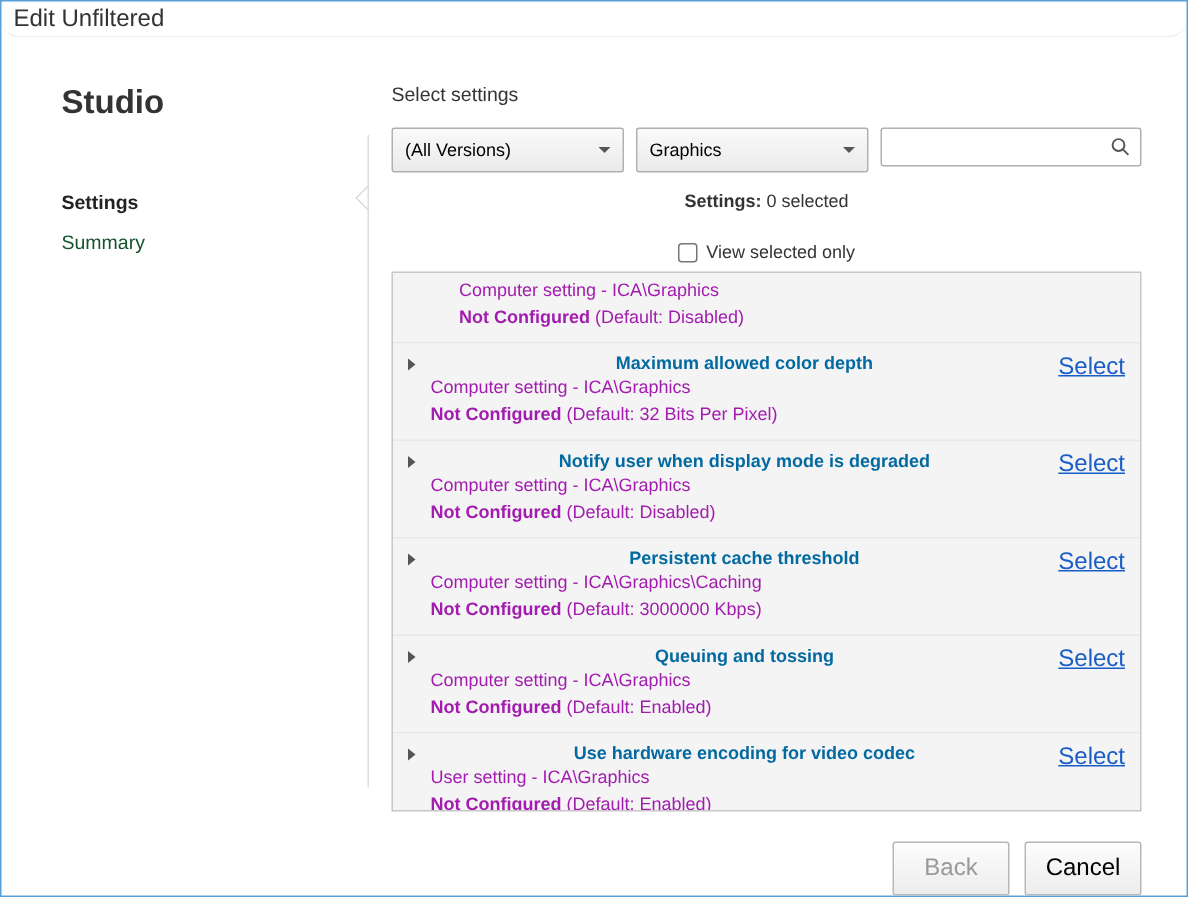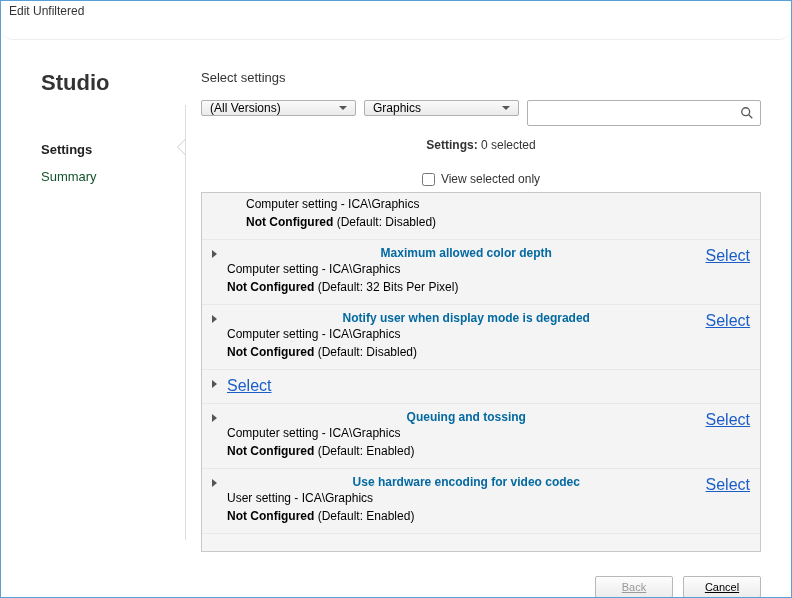--- a/index.html
+++ b/index.html
@@ -1,51 +1,51 @@
 <!DOCTYPE html>
 <html><head>
 <meta charset="utf-8">
 <style>
 * { box-sizing: border-box; margin: 0; padding: 0; font-family: 'Segoe UI', sans-serif; }
 body { background: #fff; width: 792px; height: 598px; overflow: hidden; border: 1px solid #5aa0d8; }
-.titlebar { height: 39px; padding: 3px 8px; font-size: 12px; color: #333; border-bottom: 1px solid #eee; border-radius: 12px; }
+.titlebar { height: 24px; padding: 3px 8px; font-size: 16px; color: #333; border-bottom: 1px solid #eee; border-radius: 12px; }
 .main { display: flex; height: 520px; }
-.sidebar { width: 185px; padding: 30px 0 0 40px; position: relative; }
+.sidebar { width: 245px; padding: 30px 0 0 40px; position: relative; }
 .studio-title { font-size: 22px; font-weight: 600; color: #333; margin-bottom: 40px; }
 .nav-item { font-size: 13px; color: #14532d; padding: 6px 0; cursor: pointer; }
 .nav-item.active { font-weight: 700; color: #222; position: relative; }
 .nav-item.active::after { content: ''; position: absolute; right: -1px; top: 2px; width: 0; height: 0; border-top: 9px solid transparent; border-bottom: 9px solid transparent; border-right: 9px solid #fff; filter: drop-shadow(-1px 0 0 #ccc); }
 .sidebar-divider { position: absolute; right: 0; top: 65px; bottom: 20px; width: 1px; background: #ddd; }
 .content { flex: 1; padding: 30px 30px 0 15px; }
 .section-title { font-size: 13px; color: #333; margin-bottom: 15px; }
 .filter-row { display: flex; gap: 8px; margin-bottom: 12px; }
-.dropdown { position: relative; width: 155px; height: 16px; border: 1px solid #b0b0b0; border-radius: 2px; background: linear-gradient(#fafafa, #eaeaea); display: flex; align-items: center; padding: 0 8px; font-size: 12px; cursor: pointer; }
+.dropdown { position: relative; width: 155px; height: 30px; border: 1px solid #b0b0b0; border-radius: 2px; background: linear-gradient(#fafafa, #eaeaea); display: flex; align-items: center; padding: 0 8px; font-size: 12px; cursor: pointer; }
 .dropdown .arrow { position: absolute; right: 8px; width: 0; height: 0; border-left: 4px solid transparent; border-right: 4px solid transparent; border-top: 4px solid #555; }
 .search-box { flex: 1; height: 26px; border: 1px solid #b0b0b0; border-radius: 2px; position: relative; }
 .search-box input { width: 100%; height: 100%; border: none; outline: none; padding: 0 28px 0 6px; font-size: 12px; background: transparent; }
 .search-icon { position: absolute; right: 6px; top: 5px; width: 14px; height: 14px; }
 .status-row { display: flex; justify-content: space-between; align-items: center; font-size: 12px; color: #333; margin-bottom: 6px; flex-direction: column; }
 .checkbox-wrap { display: flex; align-items: center; gap: 6px; margin-top: 20px; }
 .checkbox-wrap input { width: 13px; height: 13px; }
 .list-container { border: 1px solid #c8c8c8; height: 360px; overflow: hidden; position: relative; background: #f5f5f5; }
 .list-scroll { height: 100%; overflow-y: scroll; }
 .list-scroll::-webkit-scrollbar { width: 17px; }
 .list-scroll::-webkit-scrollbar-track { background: #f0f0f0; }
 .list-scroll::-webkit-scrollbar-thumb { background: #cdcdcd; border: 1px solid #aaa; }
 .list-scroll::-webkit-scrollbar-button { height: 17px; background: #f0f0f0; border: 1px solid #ccc; }
 .setting-item { display: flex; padding: 6px 10px 8px 25px; border-bottom: 1px solid #e8e8e8; background: #f4f4f4; position: relative; }
 .setting-item .expand { position: absolute; left: 10px; top: 10px; width: 0; height: 0; border-top: 4px solid transparent; border-bottom: 4px solid transparent; border-left: 5px solid #555; }
 .setting-info { flex: 1; }
 .setting-name { font-size: 12px; font-weight: 700; color: #0369a1; text-align: center; }
-.sub { font-size: 12px; color: #000000; line-height: 1.5; }
+.sub { font-size: 12px; color: #a21caf; line-height: 1.5; }
 .status-label { font-weight: 700; }
 .select-link { font-size: 16px; color: #1a5dc7; text-decoration: underline; cursor: pointer; padding-top: 1px; }
 .partial-item { padding: 2px 10px 8px 44px; border-bottom: 1px solid #e8e8e8; background: #f4f4f4; }
 .button-row { display: flex; justify-content: flex-end; gap: 10px; padding: 16px 30px; }
-.btn { width: 78px; height: 22px; border: 1px solid #b8b8b8; border-radius: 2px; font-size: 11px; cursor: pointer; background: linear-gradient(#fdfdfd, #ececec); text-decoration: underline; }
+.btn { width: 78px; height: 36px; border: 1px solid #b8b8b8; border-radius: 2px; font-size: 16px; cursor: pointer; background: linear-gradient(#fdfdfd, #ececec); }
 .btn.primary { background: linear-gradient(#9fd4ec, #6fb8db); border-color: #5a9dc2; color: #fff; }
 .btn:disabled { color: #999; }
 </style>
 </head>
 <body>
 
 <div class="titlebar">
   <span>Edit Unfiltered</span>
 </div>
 
@@ -109,20 +109,25 @@
             <span class="expand"></span>
             <div class="setting-info">
               <div class="setting-name">Notify user when display mode is degraded</div>
               <div class="sub">Computer setting - ICA\Graphics</div>
               <div class="sub"><span class="status-label">Not Configured</span> (Default: Disabled)</div>
             </div>
             <a class="select-link">Select</a>
           </div>
           <div class="setting-item">
             <span class="expand"></span>
+            <div class="setting-info">
+              <div class="setting-name">Persistent cache threshold</div>
+              <div class="sub">Computer setting - ICA\Graphics\Caching</div>
+              <div class="sub"><span class="status-label">Not Configured</span> (Default: 3000000 Kbps)</div>
+            </div>
             <a class="select-link">Select</a>
           </div>
           <div class="setting-item">
             <span class="expand"></span>
             <div class="setting-info">
               <div class="setting-name">Queuing and tossing</div>
               <div class="sub">Computer setting - ICA\Graphics</div>
               <div class="sub"><span class="status-label">Not Configured</span> (Default: Enabled)</div>
             </div>
             <a class="select-link">Select</a>

